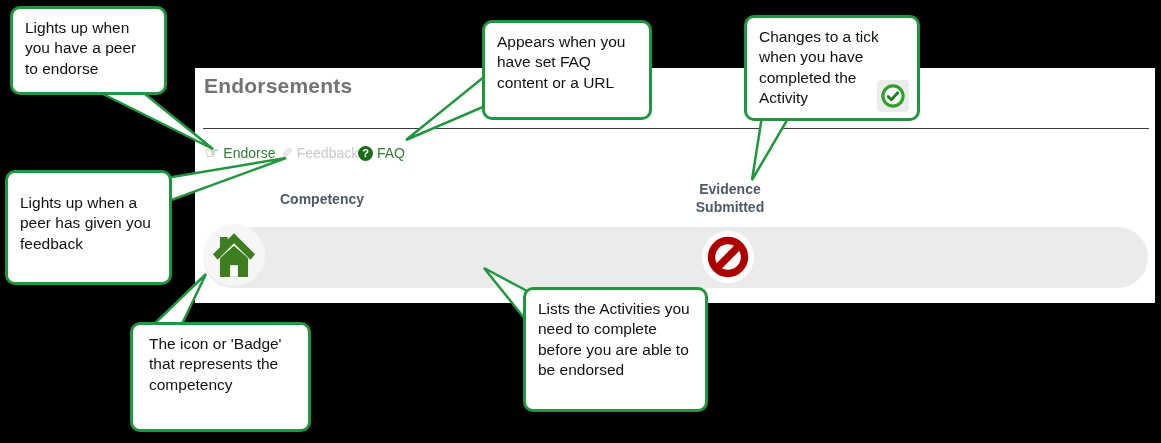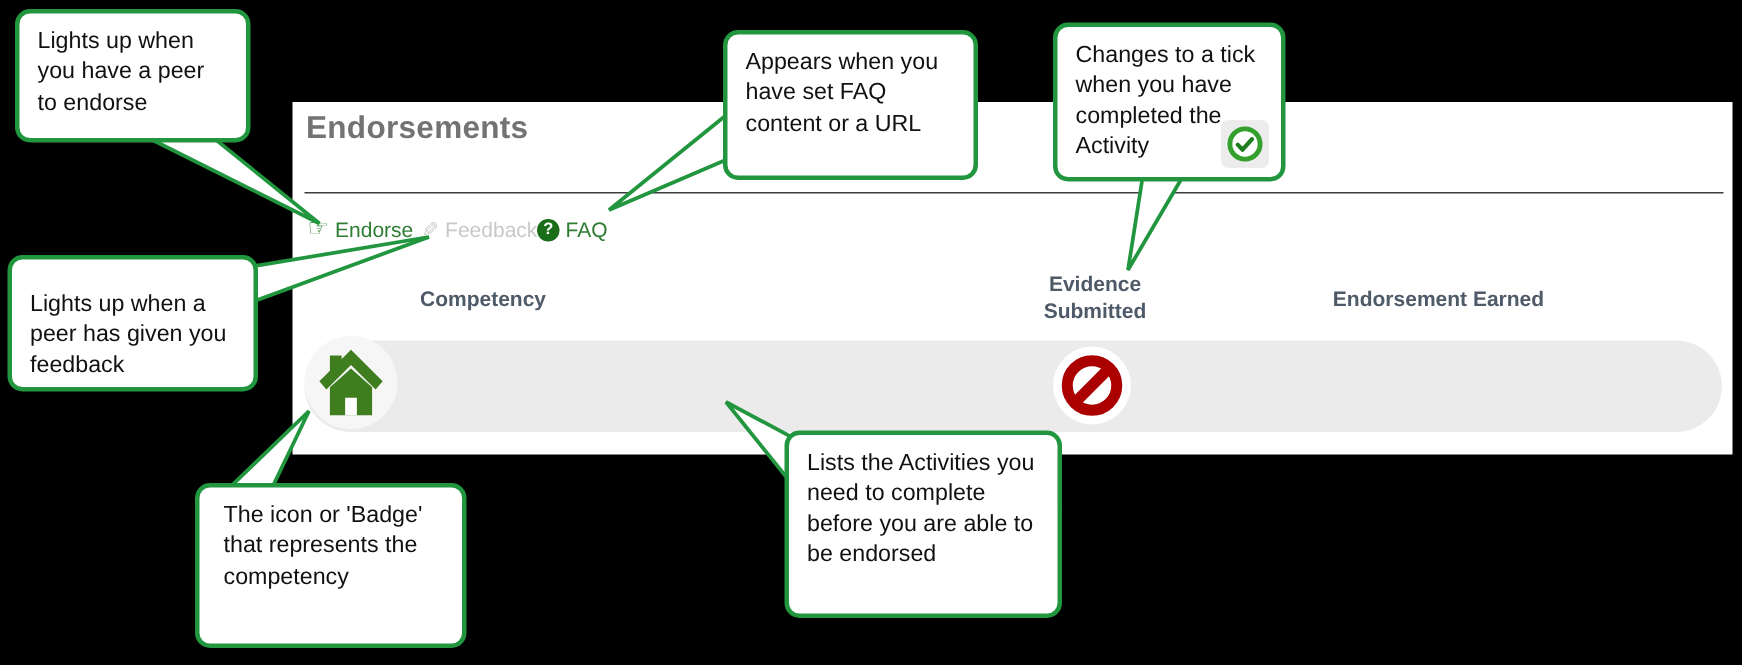--- a/index.html
+++ b/index.html
@@ -69,22 +69,22 @@
 
   
   .callout{
     position:absolute;z-index:6;background:#fff;
     border:3px solid #22963f;border-radius:10px;
     padding:9px 12px;font-size:15.5px;line-height:1.32;color:#111;
     box-sizing:border-box;
   }
   .co-endorse{left:10px;top:6px;width:157px;height:89px;}
   .co-faq{left:482px;top:20px;width:170px;min-height:100px;}
-  .co-tick{left:702px;top:15px;width:155px;min-height:106px;}
-  .co-feedback{left:5px;top:170px;width:167px;height:91px;padding-top:20px;}
+  .co-tick{left:744px;top:15px;width:176px;min-height:106px;}
+  .co-feedback{left:5px;top:170px;width:167px;height:115px;padding-top:20px;}
   .co-badge{left:130px;top:322px;width:181px;min-height:110px;padding-left:16px;}
   .co-activities{left:523px;top:287px;width:185px;min-height:125px;}
   .tick-icon{position:absolute;right:8px;bottom:6px;width:32px;height:32px;
     background:#ececec;border-radius:5px;display:flex;align-items:center;justify-content:center;}
 </style>
 </head>
 <body>
 
 <div class="panel">
   <h1>Endorsements</h1>
@@ -98,21 +98,20 @@
     <span class="pencil-icon">✎</span>
     <span>Feedback</span>
   </a>
   <a class="toolbar-item tb-faq">
     <span class="q-badge">?</span>
     <span>FAQ</span>
   </a>
 
   <div class="col-header h-competency">Competency</div>
   <div class="col-header h-evidence">Evidence Submitted</div>
-  <div class="col-header h-endorsement">Endorsement Earned</div>
 
   <div class="comp-row"></div>
 
   <div class="badge-circle">
 
     <svg width="50" height="50" viewBox="0 0 64 64">
       <g fill="#3e7e1f">
         <rect x="14" y="9" width="10" height="16"></rect>
         <path d="M32 4 L5 31 L11 38 L32 17 L53 38 L59 31 Z"></path>
         <path d="M14 36 L32 20 L50 36 L50 60 L14 60 Z"></path>

